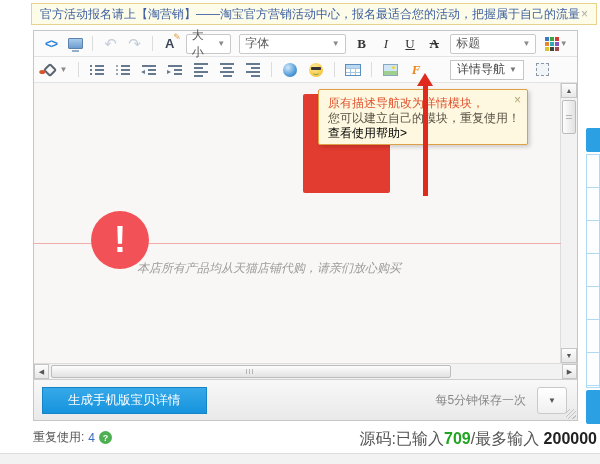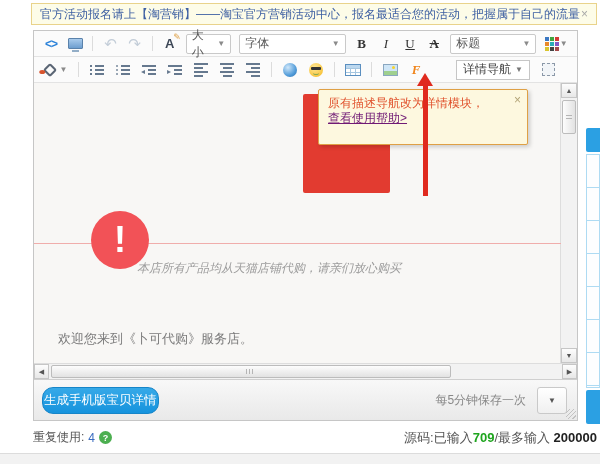--- a/index.html
+++ b/index.html
@@ -79,21 +79,21 @@
   .ic-table { width:16px; height:12px; border:1px solid #5b8fc0; background-color:#fff;
     background-image:linear-gradient(#bcd8ef 0 3px, rgba(0,0,0,0) 3px),
       repeating-linear-gradient(to right, rgba(0,0,0,0) 0 4px, #a6c6e0 4px 5px),
       repeating-linear-gradient(to bottom, rgba(0,0,0,0) 0 3px, #a6c6e0 3px 4px); }
   .ic-img { width:15px; height:12px; border:1px solid #8aa7c0; position:relative;
     background:linear-gradient(180deg,#cfe6f7 0 6px,#9fd08f 6px); }
   .ic-img::after { content:''; position:absolute; top:1px; right:2px; width:3px; height:3px;
     border-radius:50%; background:#f7d22b; }
   .ic-flash { color:#f0851c; font-weight:bold; font-style:italic; font-size:13px;
     font-family:"Liberation Serif",serif; }
-  .nav-btn { height:20px; margin-left:26px; padding:0 6px; border:1px solid #c6c6c6;
+  .nav-btn { height:20px; margin-left:20px; padding:0 6px; border:1px solid #c6c6c6;
     background:#fff; font-size:12px; color:#444; display:flex; align-items:center; gap:4px;
     cursor:pointer; }
   .nav-btn .arr { color:#777; font-size:8px; }
   .ic-fs { width:13px; height:13px; border:1px dashed #8b98a8; background:#f2f5f8; margin-left:10px; }
 
   
   .content { position:absolute; left:0; top:52px; width:527px; height:280px;
     background:#f8f7f5; overflow:hidden; }
   .screen-divider { position:absolute; left:0; right:0; top:160px; height:1px;
     background:#f0adab; z-index:1; }
@@ -102,21 +102,21 @@
   .store-ring { position:absolute; left:15px; top:12px; width:32px; height:32px;
     border:13px solid #f6d3ca; border-radius:50%; }
   .store-band { position:absolute; left:7px; right:7px; bottom:9px; height:22px;
     background:#c92f26; display:flex; align-items:center; justify-content:center; }
   .store-band span { color:#fff; font-size:11px; white-space:nowrap; }
   .tooltip { position:absolute; left:284px; top:6px; width:210px; height:56px; z-index:5;
     background:#fdf8df; border:1px solid #dfa045; border-radius:2px;
     box-shadow:2px 2px 4px rgba(0,0,0,0.18); padding:6px 9px; font-size:12px; line-height:15px; }
   .tt-line1 { color:#e0522d; white-space:nowrap; }
   .tt-line2 { color:#5a5247; white-space:nowrap; }
-  .tt-link { color:#701a75; cursor:pointer; white-space:nowrap;text-decoration:underline; }
+  .tt-link { color:#000000; cursor:pointer; white-space:nowrap; }
   .tt-close { position:absolute; top:3px; right:6px; color:#b3a477; font-size:12px; cursor:pointer; }
 
   .alert-circle { position:absolute; left:57px; top:128px; width:58px; height:58px;
     border-radius:50%; background:#f25257; z-index:2; display:flex; align-items:center;
     justify-content:center; }
   .alert-circle span { color:#fff; font-size:36px; font-weight:bold; }
   .headline { position:absolute; left:131px; top:128px; font-size:40px; font-weight:bold;
     letter-spacing:1px; z-index:2; white-space:nowrap; }
   .headline .dark { color:#4f4f4f; } .headline .red { color:#e43934; }
   .subheadline { position:absolute; left:103px; top:177px; font-size:12px; color:#9c9c9c;
@@ -150,22 +150,22 @@
   .hscroll .right { position:absolute; right:0; top:0; bottom:0; width:15px; }
   .hthumb { position:absolute; top:1px; bottom:1px; left:17px; width:400px;
     background:linear-gradient(#fdfdfd,#e2e2e2); border:1px solid #bcbcbc;
     border-radius:2px; cursor:pointer; }
   .hthumb::after { content:''; position:absolute; top:3px; bottom:3px; left:194px; width:9px;
     background:repeating-linear-gradient(to right,#b5b5b5 0 1px, rgba(0,0,0,0) 1px 3px); }
 
   
   .efoot { position:absolute; left:0; bottom:0; width:543px; height:41px;
     background:linear-gradient(#f8f8f8,#e9e9e9); border-top:1px solid #cfcfcf; }
-  .btn-mobile { position:absolute; left:8px; top:7px; height:27px; padding:0 1px;
-    background:linear-gradient(#36a9e8,#1693dd); border:1px solid #1685c8; border-radius:11px;
+  .btn-mobile { position:absolute; left:8px; top:7px; height:27px; padding:0 25px;
+    background:linear-gradient(#36a9e8,#1693dd); border:1px solid #1685c8; border-radius:0;
     color:#fff; font-size:12.5px; display:flex; align-items:center; cursor:pointer; }
   .foot-right { position:absolute; right:10px; top:7px; height:27px; display:flex;
     align-items:center; gap:11px; }
   .autosave { font-size:12px; color:#888; }
   .btn-save { height:27px; padding:0 13px; background:linear-gradient(#fff,#f0f0f0);
     border:1px solid #c9c9c9; border-radius:3px; font-size:13px; color:#333;
     display:flex; align-items:center; cursor:pointer; }
   .btn-history { height:27px; padding:0 10px; background:linear-gradient(#fff,#f0f0f0);
     border:1px solid #c9c9c9; border-radius:3px; font-size:13px; color:#333;
     display:flex; align-items:center; gap:7px; cursor:pointer; }
@@ -173,21 +173,21 @@
   .resize-grip { position:absolute; right:1px; bottom:1px; width:10px; height:10px;
     background:repeating-linear-gradient(-45deg, rgba(0,0,0,0) 0 2px, #c2c2c2 2px 3px); cursor:nwse-resize; }
 
   
   .status-left { position:absolute; left:33px; top:429px; font-size:12px; color:#555;
     display:flex; align-items:center; gap:4px; }
   .status-left .val { color:#3a6cc0; }
   .help-icon { width:13px; height:13px; border-radius:50%; background:#4caf50; color:#fff;
     font-size:9px; font-weight:bold; display:flex; align-items:center; justify-content:center;
     cursor:pointer; }
-  .status-right { position:absolute; right:3px; top:429px; font-size:13px; color:#555;
+  .status-right { position:absolute; right:3px; top:429px; font-size:16px; color:#555;
     white-space:nowrap; }
   .status-right .count { color:#1fa51f; font-weight:bold; }
   .status-right .max { color:#222; font-weight:bold; }
 
   .bottom-strip { position:absolute; left:0; right:0; top:453px; height:11px;
     background:#f2f2f2; border-top:1px solid #dcdcdc; }
 
   
   .side-blue-1 { position:absolute; left:586px; top:128px; width:14px; height:24px;
     background:#2ba0e3; border-radius:2px 0 0 2px; }
@@ -352,29 +352,29 @@
 
     <div class="content">
       <div class="screen-divider"></div>
 
       <div class="store-card">
         <div class="store-ring"></div>
       </div>
 
       <div class="tooltip">
         <div class="tt-line1">原有描述导航改为详情模块，</div>
+        <div class="tt-line2">您可以建立自己的模块，重复使用！</div>
         <div class="tt-link">查看使用帮助&gt;</div>
         <span class="tt-close">×</span>
       </div>
 
       <div class="alert-circle">
         <span>!</span>
       </div>
       <div class="subheadline">本店所有产品均从天猫店铺代购，请亲们放心购买</div>
-      <div class="para2">欢迎您来到《卜可代购》服务店。</div>
     </div>
 
     <div class="vscroll">
       <div class="sbtn up">▲</div>
       <div class="vthumb"></div>
       <div class="sbtn down">▼</div>
     </div>
 
     <div class="hscroll">
       <div class="sbtn left">◀</div>

